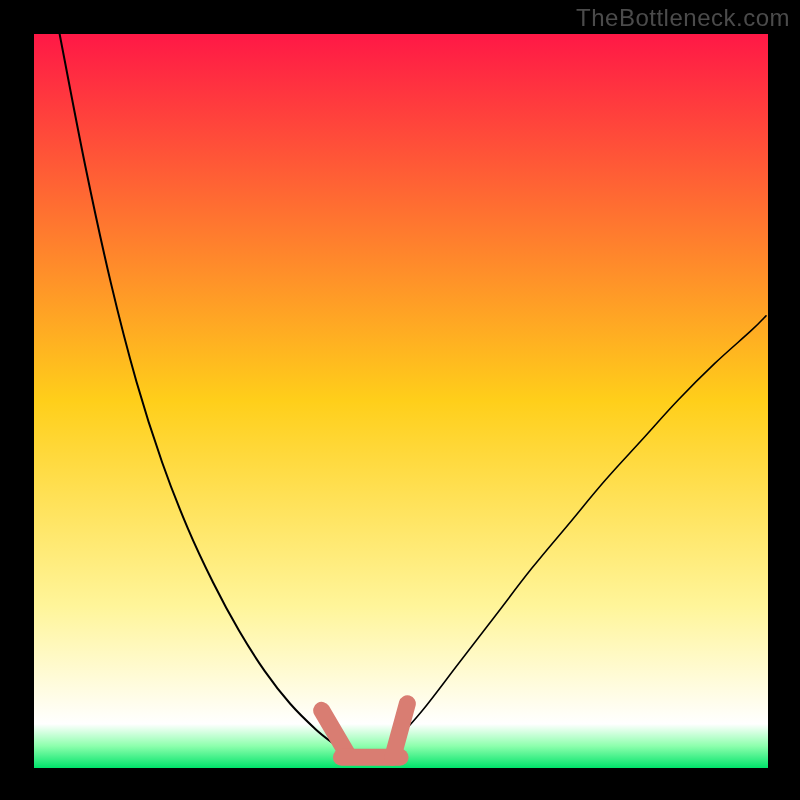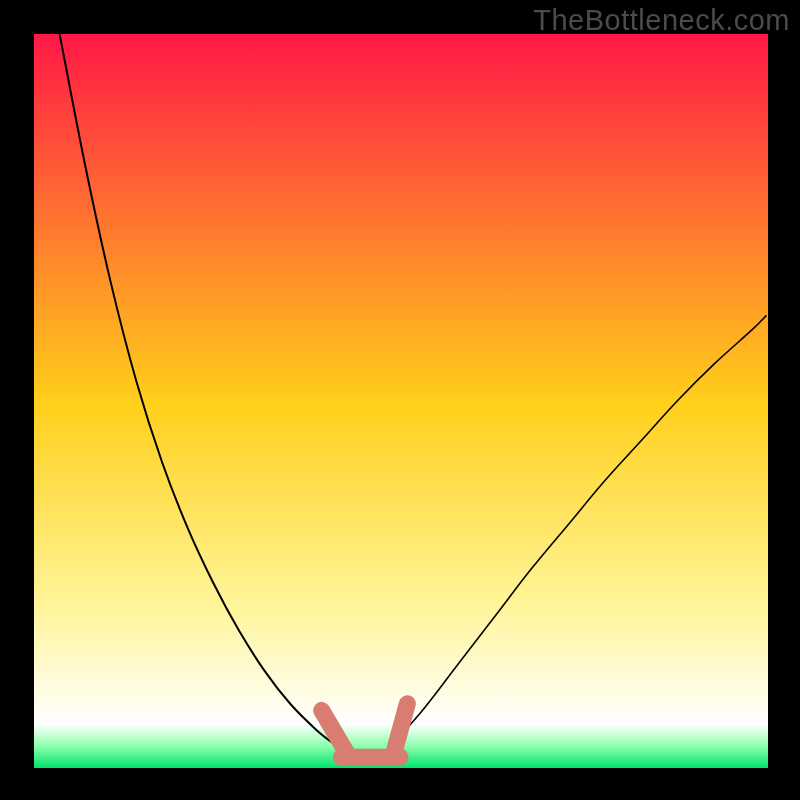--- a/index.html
+++ b/index.html
@@ -15,21 +15,21 @@
     position: relative;
     width: 800px;
     height: 800px;
     background: #000;
   }
   .watermark {
     position: absolute;
     top: 4px;
     right: 10px;
     color: #4b4b4b;
-    font-size: 29px;
+    font-size: 24px;
     font-weight: 400;
     letter-spacing: 0.5px;
     z-index: 5;
   }
   .plot {
     position: absolute;
     left: 34px;
     top: 34px;
     width: 734px;
     height: 734px;

